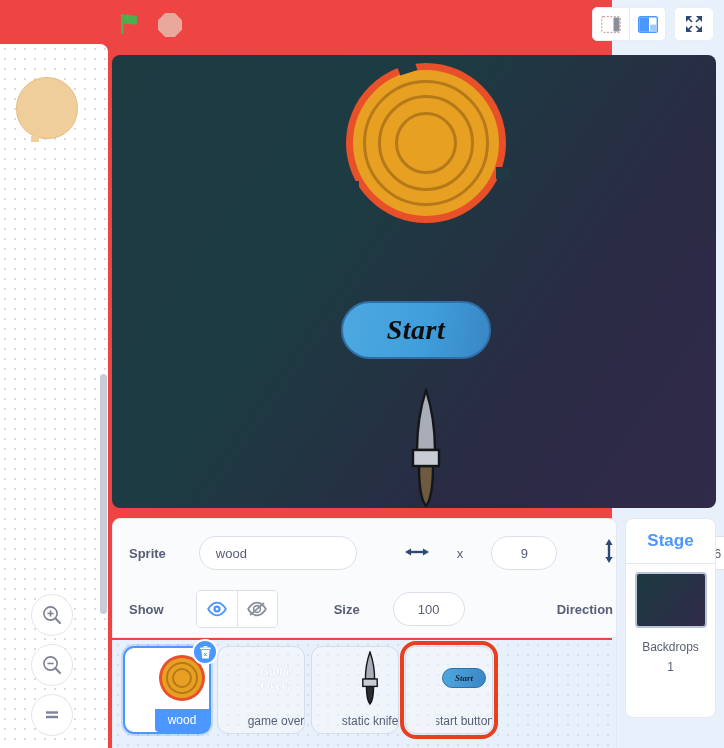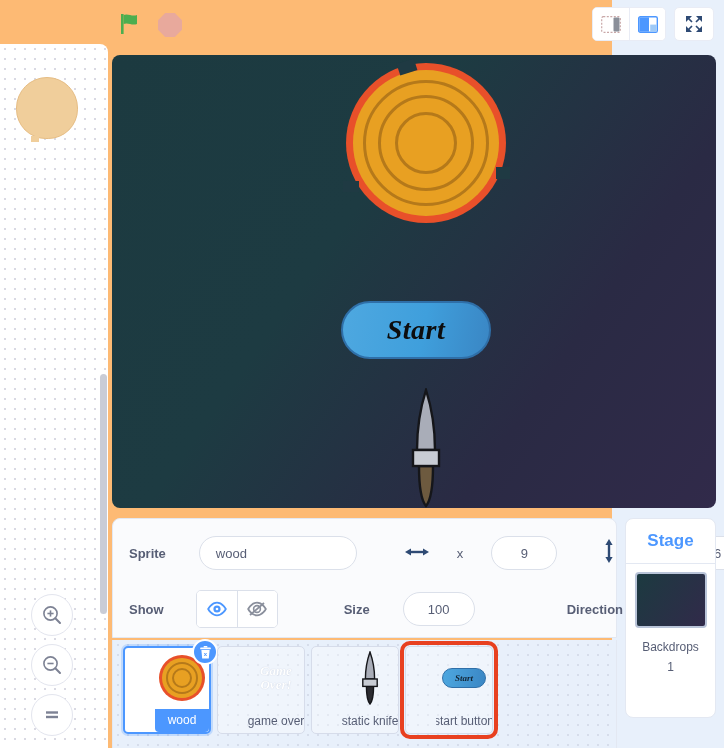--- a/index.html
+++ b/index.html
@@ -2,21 +2,21 @@
 <html><head>
 <meta charset="utf-8">
 <style>
   * { box-sizing: border-box; margin: 0; padding: 0; }
   html, body {
     width: 724px; height: 748px;
     background: #e8f0fb;
     font-family: "Liberation Sans", sans-serif;
     overflow: hidden;
   }
-  #app { position: relative; width: 612px; height: 748px; background: #fdba74; }
+  #app { position: relative; width: 612px; height: 748px; background: #ef4444; }
 
   
   .code-area {
     position: absolute; left: 0; top: 44px; width: 108px; height: 704px;
     background: #ffffff;
     background-image: radial-gradient(circle, #d9d9e3 1px, transparent 1px);
     background-size: 10px 10px;
     border-top-right-radius: 8px;
     overflow: hidden;
   }
@@ -132,21 +132,21 @@
 
   
   .sprite-pane {
     position: absolute; left: 112px; top: 640px; width: 505px; height: 108px;
     background: #e8f0fb; border-left: 1px solid #e3e8f2; border-right: 1px solid #e3e8f2;
     background-image: radial-gradient(circle, #d6ddeb 1px, transparent 1px);
     background-size: 10px 10px;
   }
   .sprite-list { display: flex; gap: 6px; padding: 6px 0 0 10px; }
   .sprite-card {
-    width: 88px; height: 88px; border-radius: 5px;
+    width: 88px; height: 88px; border-radius: 11px;
     border: 1px solid #d6dcea; background: rgba(255,255,255,0.35);
     position: relative; display: flex; flex-direction: column; align-items: center; padding-left: 30px;
   }
   .sprite-card.selected {
     background: #fff; border: 2px solid #4c97ff;
     box-shadow: 0 0 0 2px rgba(76,151,255,.25);
   }
   .sprite-card.highlight { outline: 4px solid #e8401f; outline-offset: 1px; }
   .sp-thumb {
     height: 62px; width: 100%; display: flex;
@@ -338,21 +338,21 @@
         <div class="show-btn">
           <svg width="20" height="16" viewBox="0 0 20 16">
             <path d="M10 1.6 C4.4 1.6, 1.2 8, 1.2 8 C1.2 8, 4.4 14.4, 10 14.4
                      C15.6 14.4, 18.8 8, 18.8 8 C18.8 8, 15.6 1.6, 10 1.6 Z" fill="none" stroke="#8a8f9c" stroke-width="1.8"></path>
             <circle cx="10" cy="8" r="3.4" fill="none" stroke="#8a8f9c" stroke-width="1.6"></circle>
             <line x1="3" y1="14" x2="17" y2="2" stroke="#8a8f9c" stroke-width="1.8"></line>
           </svg>
         </div>
       </div>
 
-      <span class="lbl" style="margin-left:46px">Size</span>
+      <span class="lbl" style="margin-left:36px">Size</span>
       <div class="pill pill-num-wide" style="margin-left:13px">100</div>
 
       <span class="lbl" style="margin-left:72px">Direction</span>
     </div>
   </div>
 
   <div class="sprite-pane">
     <div class="sprite-list">
 
       <div class="sprite-card selected">

